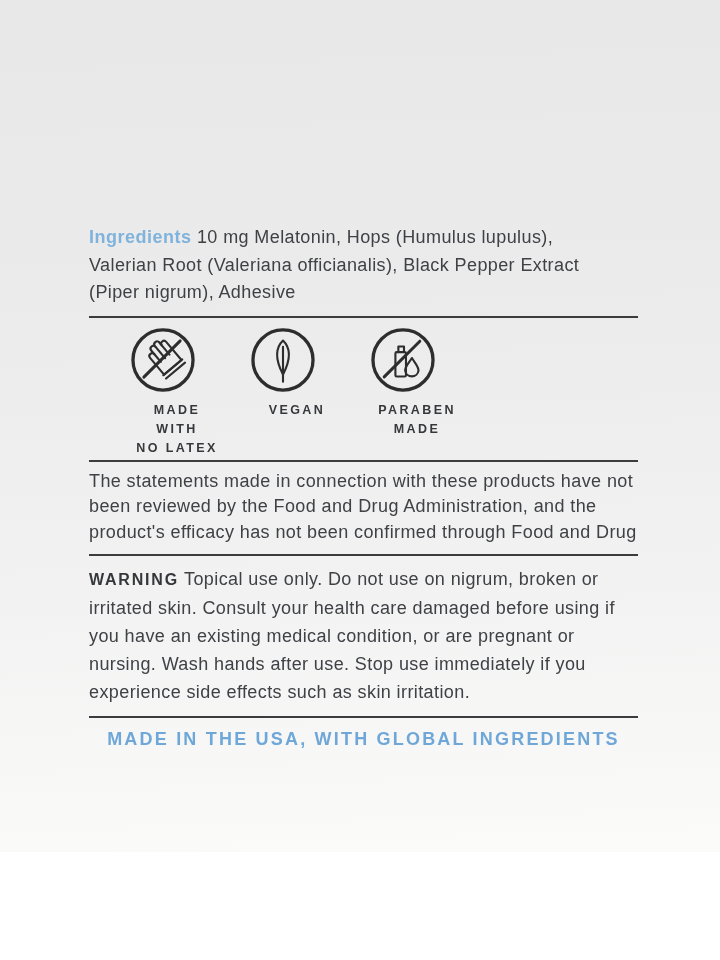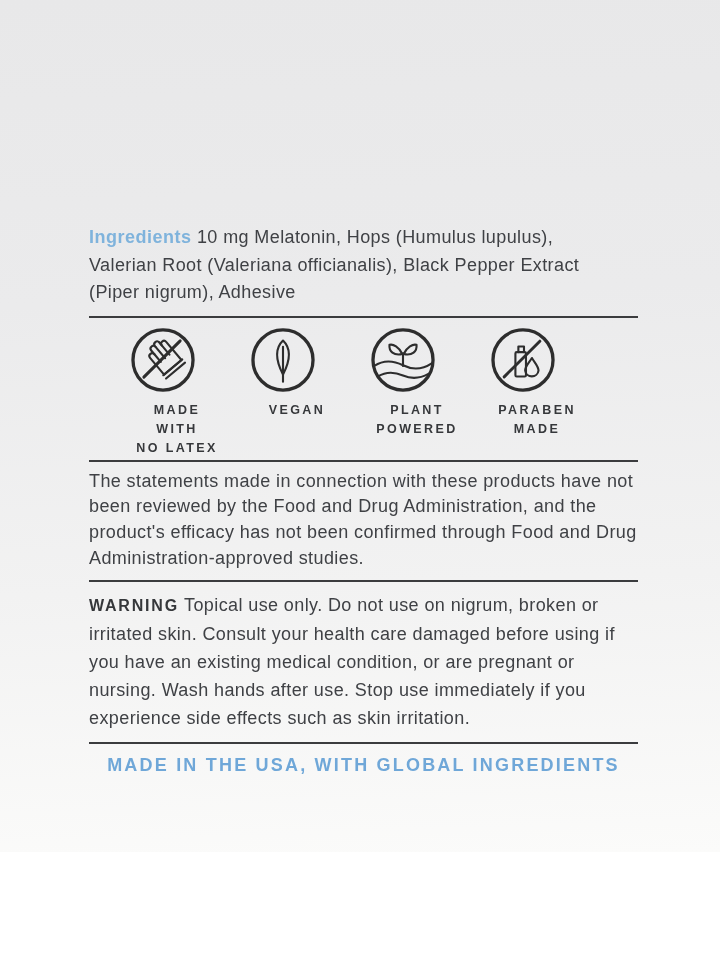--- a/index.html
+++ b/index.html
@@ -107,38 +107,20 @@
             <path class="icon-stroke" stroke-width="3.2" d="M50 20.5 C60 30 63.5 46 50 72 C36.5 46 40 30 50 20.5 Z"></path>
             <line class="icon-stroke" stroke-width="3.2" x1="50" y1="30" x2="50" y2="83"></line>
           </svg>
         </span>
         <div class="badge-label">
           <span>VEGAN</span>
           <span></span>
         </div>
       </div>
 
-      <div class="badge">
-        <span>
-          <svg viewBox="0 0 100 100">
-            <circle class="icon-stroke" cx="50" cy="50" r="45.5" stroke-width="5"></circle>
-            <g class="icon-stroke" stroke-width="3.2">
-              <path d="M50 59 V40"></path>
-              <path d="M49 41 C44 30 35 25.5 29.5 27 C28.5 37 36 44 49 41 Z"></path>
-              <path d="M51 41 C56 30 65 25.5 70.5 27 C71.5 37 64 44 51 41 Z"></path>
-              <path d="M6.5 59 C20 50 36 51 50 58 C64 65 80 64 93.5 55"></path>
-              <path d="M12 75 C24 67.5 36 67.5 50 73.5 C63 79 75 78.5 88.5 71"></path>
-            </g>
-          </svg>
-        </span>
-        <div class="badge-label">
-          <span>PLANT</span>
-          <span>POWERED</span>
-        </div>
-      </div>
 
       <div class="badge">
         <span>
           <svg viewBox="0 0 100 100">
             <circle class="icon-stroke" cx="50" cy="50" r="45.5" stroke-width="5"></circle>
             <g class="icon-stroke" stroke-width="3.2">
               <path d="M40.5 38 h12 a2 2 0 0 1 2 2 v33 a2 2 0 0 1 -2 2 h-12 a2 2 0 0 1 -2 -2 V40 a2 2 0 0 1 2 -2 Z"></path>
               <path d="M43 38 V29.5 H51.5 V38"></path>
               <path d="M63.5 47 C68 54.5 73.5 59.5 73.5 66 A10.2 10.2 0 0 1 53.3 66 C53.3 59.5 59 54.5 63.5 47 Z"></path>
             </g>
@@ -152,21 +134,20 @@
       </div>
 
     </div>
 
     <hr class="rule">
 
     <p class="body-text disclaimer">
       <span class="line">The statements made in connection with these products have not</span>
       <span class="line">been reviewed by the Food and Drug Administration, and the</span>
       <span class="line">product's efficacy has not been confirmed through Food and Drug</span>
-      <span class="line">Administration-approved studies.</span>
     </p>
 
     <hr class="rule">
 
     <p class="body-text warning">
       <span class="line"><span class="warn-heading">WARNING</span> <span>Topical use only. Do not use on nigrum, broken or</span></span>
       <span class="line">irritated skin. Consult your health care damaged before using if</span>
       <span class="line">you have an existing medical condition, or are pregnant or</span>
       <span class="line">nursing. Wash hands after use. Stop use immediately if you</span>
       <span class="line">experience side effects such as skin irritation.</span>

